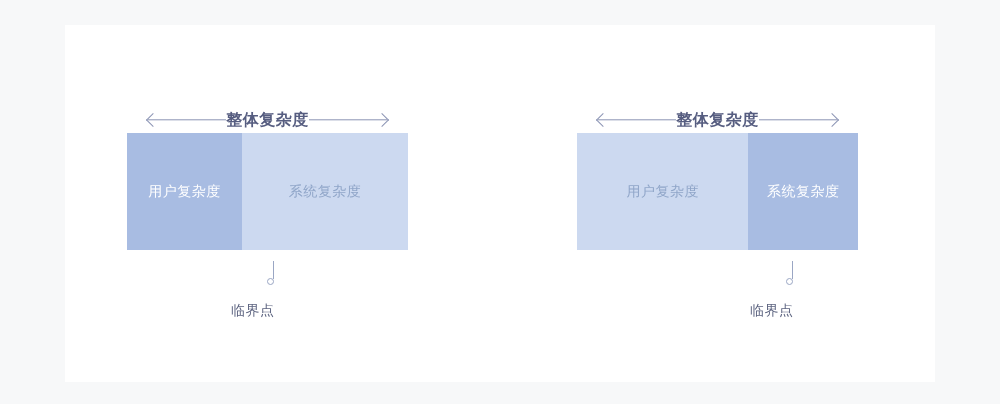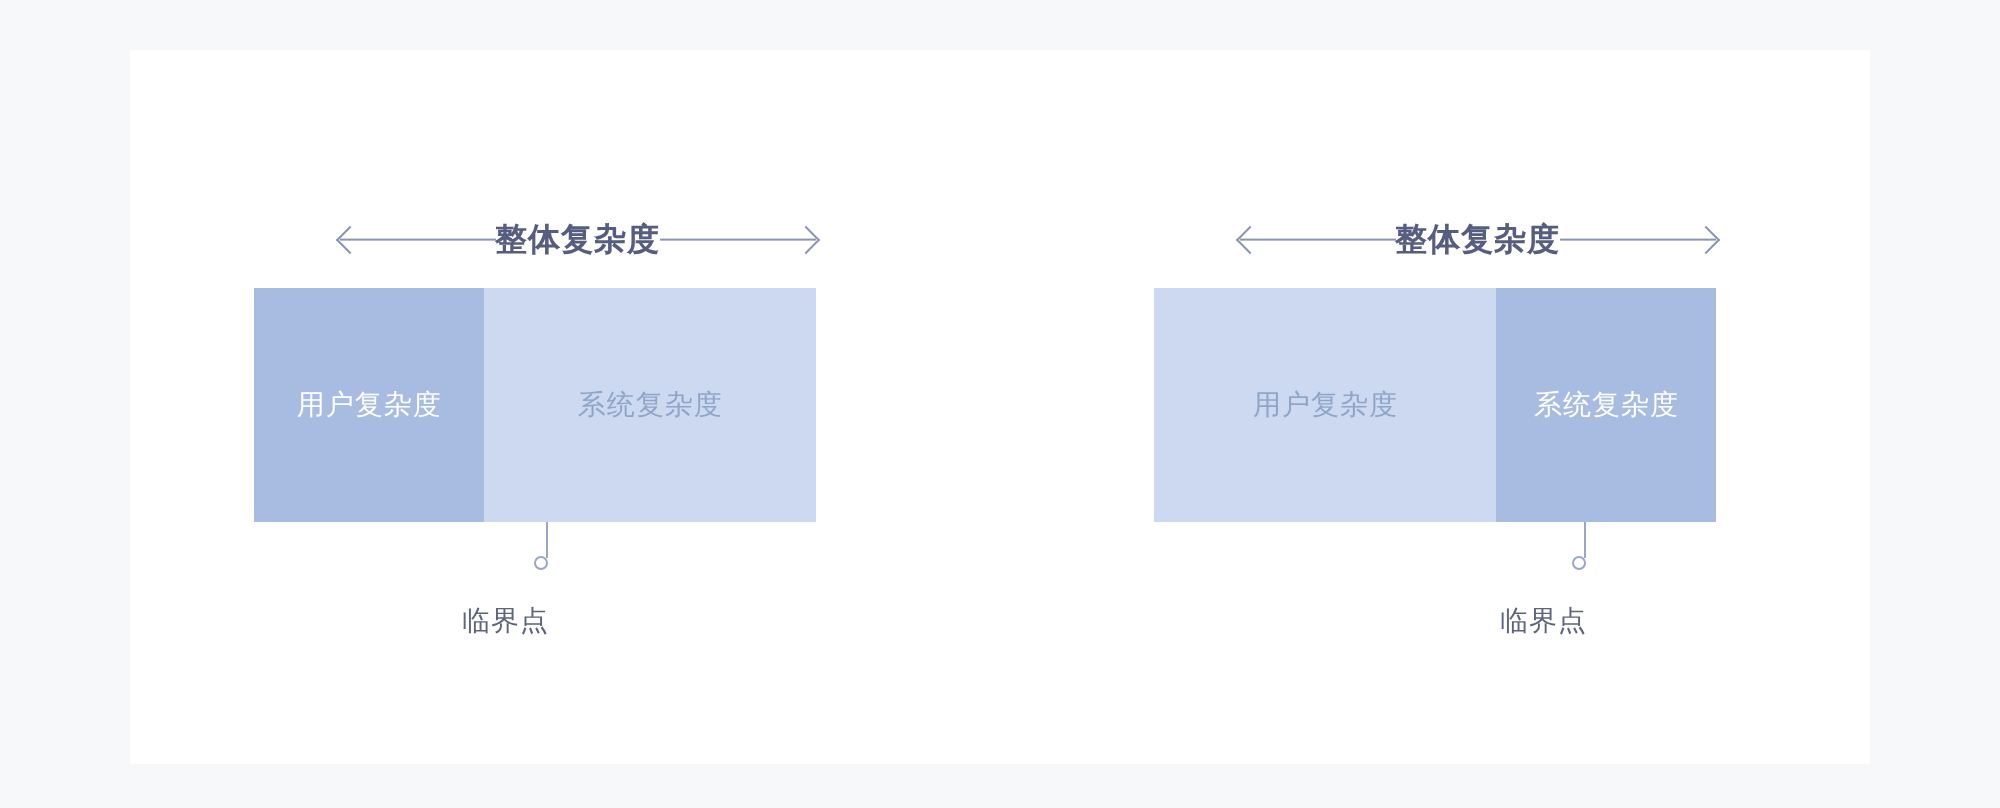--- a/index.html
+++ b/index.html
@@ -36,21 +36,21 @@
 
   
   .header {
     position: absolute;
     top: 83px;
     left: 0;
     width: 281px;
     height: 24px;
     display: flex;
     align-items: center;
-    justify-content: flex-end;
+    justify-content: center;
   }
   .arrow {
     position: relative;
     width: 78px;
     height: 18px;
     flex: 0 0 auto;
   }
   .arrow .shaft {
     position: absolute;
     top: 50%;
@@ -81,21 +81,21 @@
     font-weight: bold;
     color: #565d80;
     letter-spacing: 0.5px;
     white-space: nowrap;
     flex: 0 0 auto;
   }
 
   
   .bar {
     position: absolute;
-    top: 119px;
+    top: 108px;
     left: 0;
     width: 281px;
     height: 117px;
     display: flex;
   }
   .segment {
     height: 100%;
     display: flex;
     align-items: center;
     justify-content: center;

